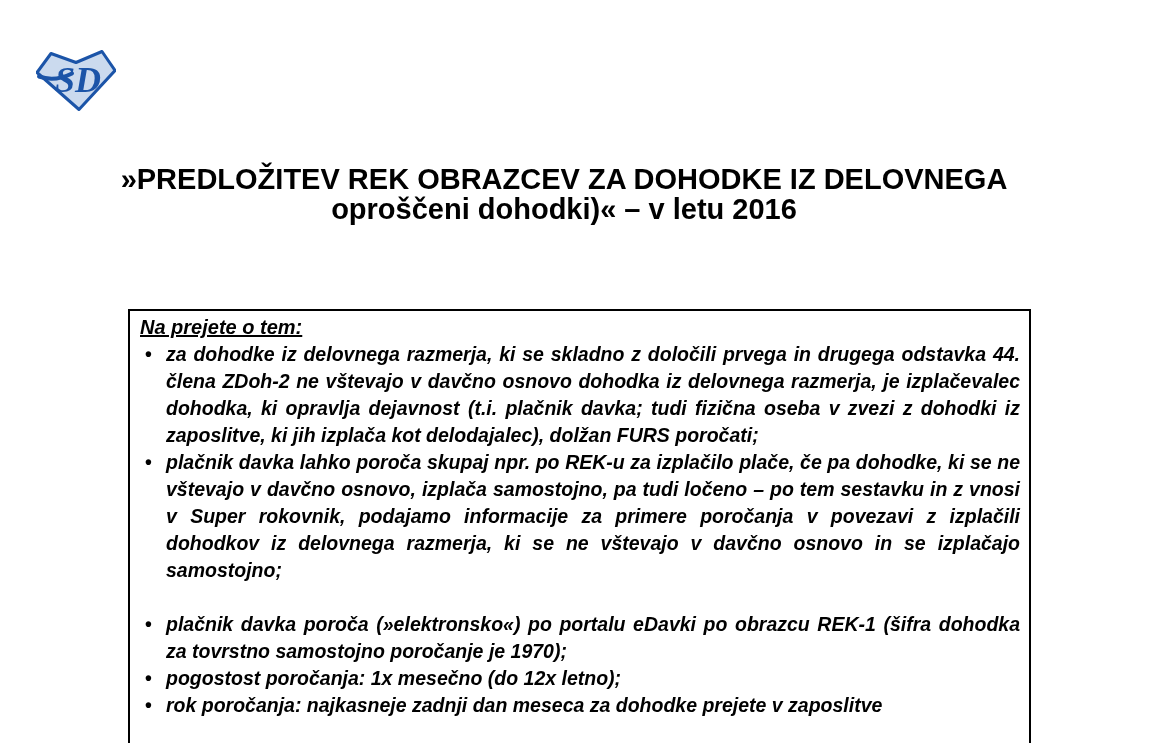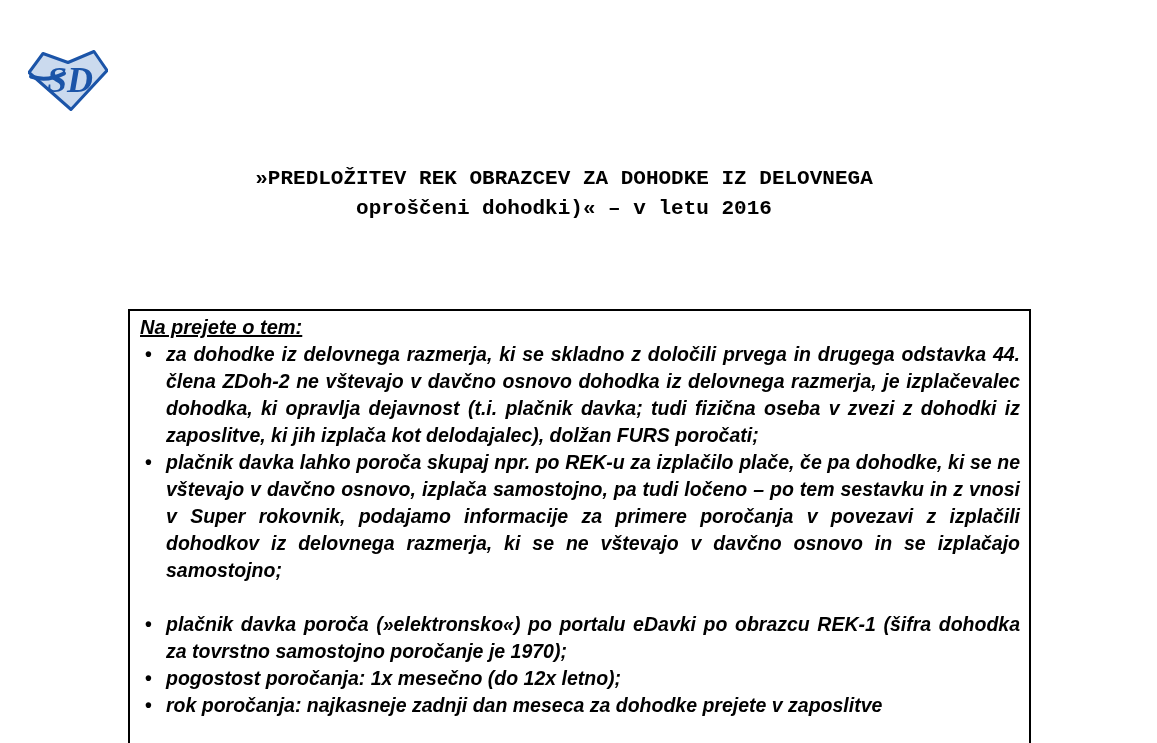--- a/index.html
+++ b/index.html
@@ -1,28 +1,27 @@
 <!DOCTYPE html>
 <html><head>
 <meta charset="utf-8">
 <style>
   * { margin:0; padding:0; box-sizing:border-box; }
   html, body { width:1157px; height:743px; background:#ffffff; overflow:hidden; }
   body { position:relative; font-family:"Liberation Sans", sans-serif; color:#000000; }
 
   .logo-wrap {
-    position:absolute; left:28px; top:46px; width:80px; height:65px;
+    position:absolute; left:36px; top:46px; width:80px; height:65px;
   }
   .logo-wrap svg { width:100%; height:100%; display:block; }
 
   .doc-title {
     position:absolute; left:100px; top:164px; width:928px;
-    text-align:center; font-weight:bold; font-size:21px; line-height:30px;
+    text-align:center; font-weight:bold; font-size:29px; line-height:30px;
     color:#000;
-    font-family:Liberation Mono, monospace;
   }
   .doc-title .t-line { white-space:nowrap; }
 
   .info-box {
     position:absolute; left:128px; top:309px; width:903px; height:470px;
     border:2px solid #000000; background:#ffffff;
     padding:3px 9px 0 10px;
   }
   .box-heading {
     font-weight:bold; font-style:italic; text-decoration:underline;

